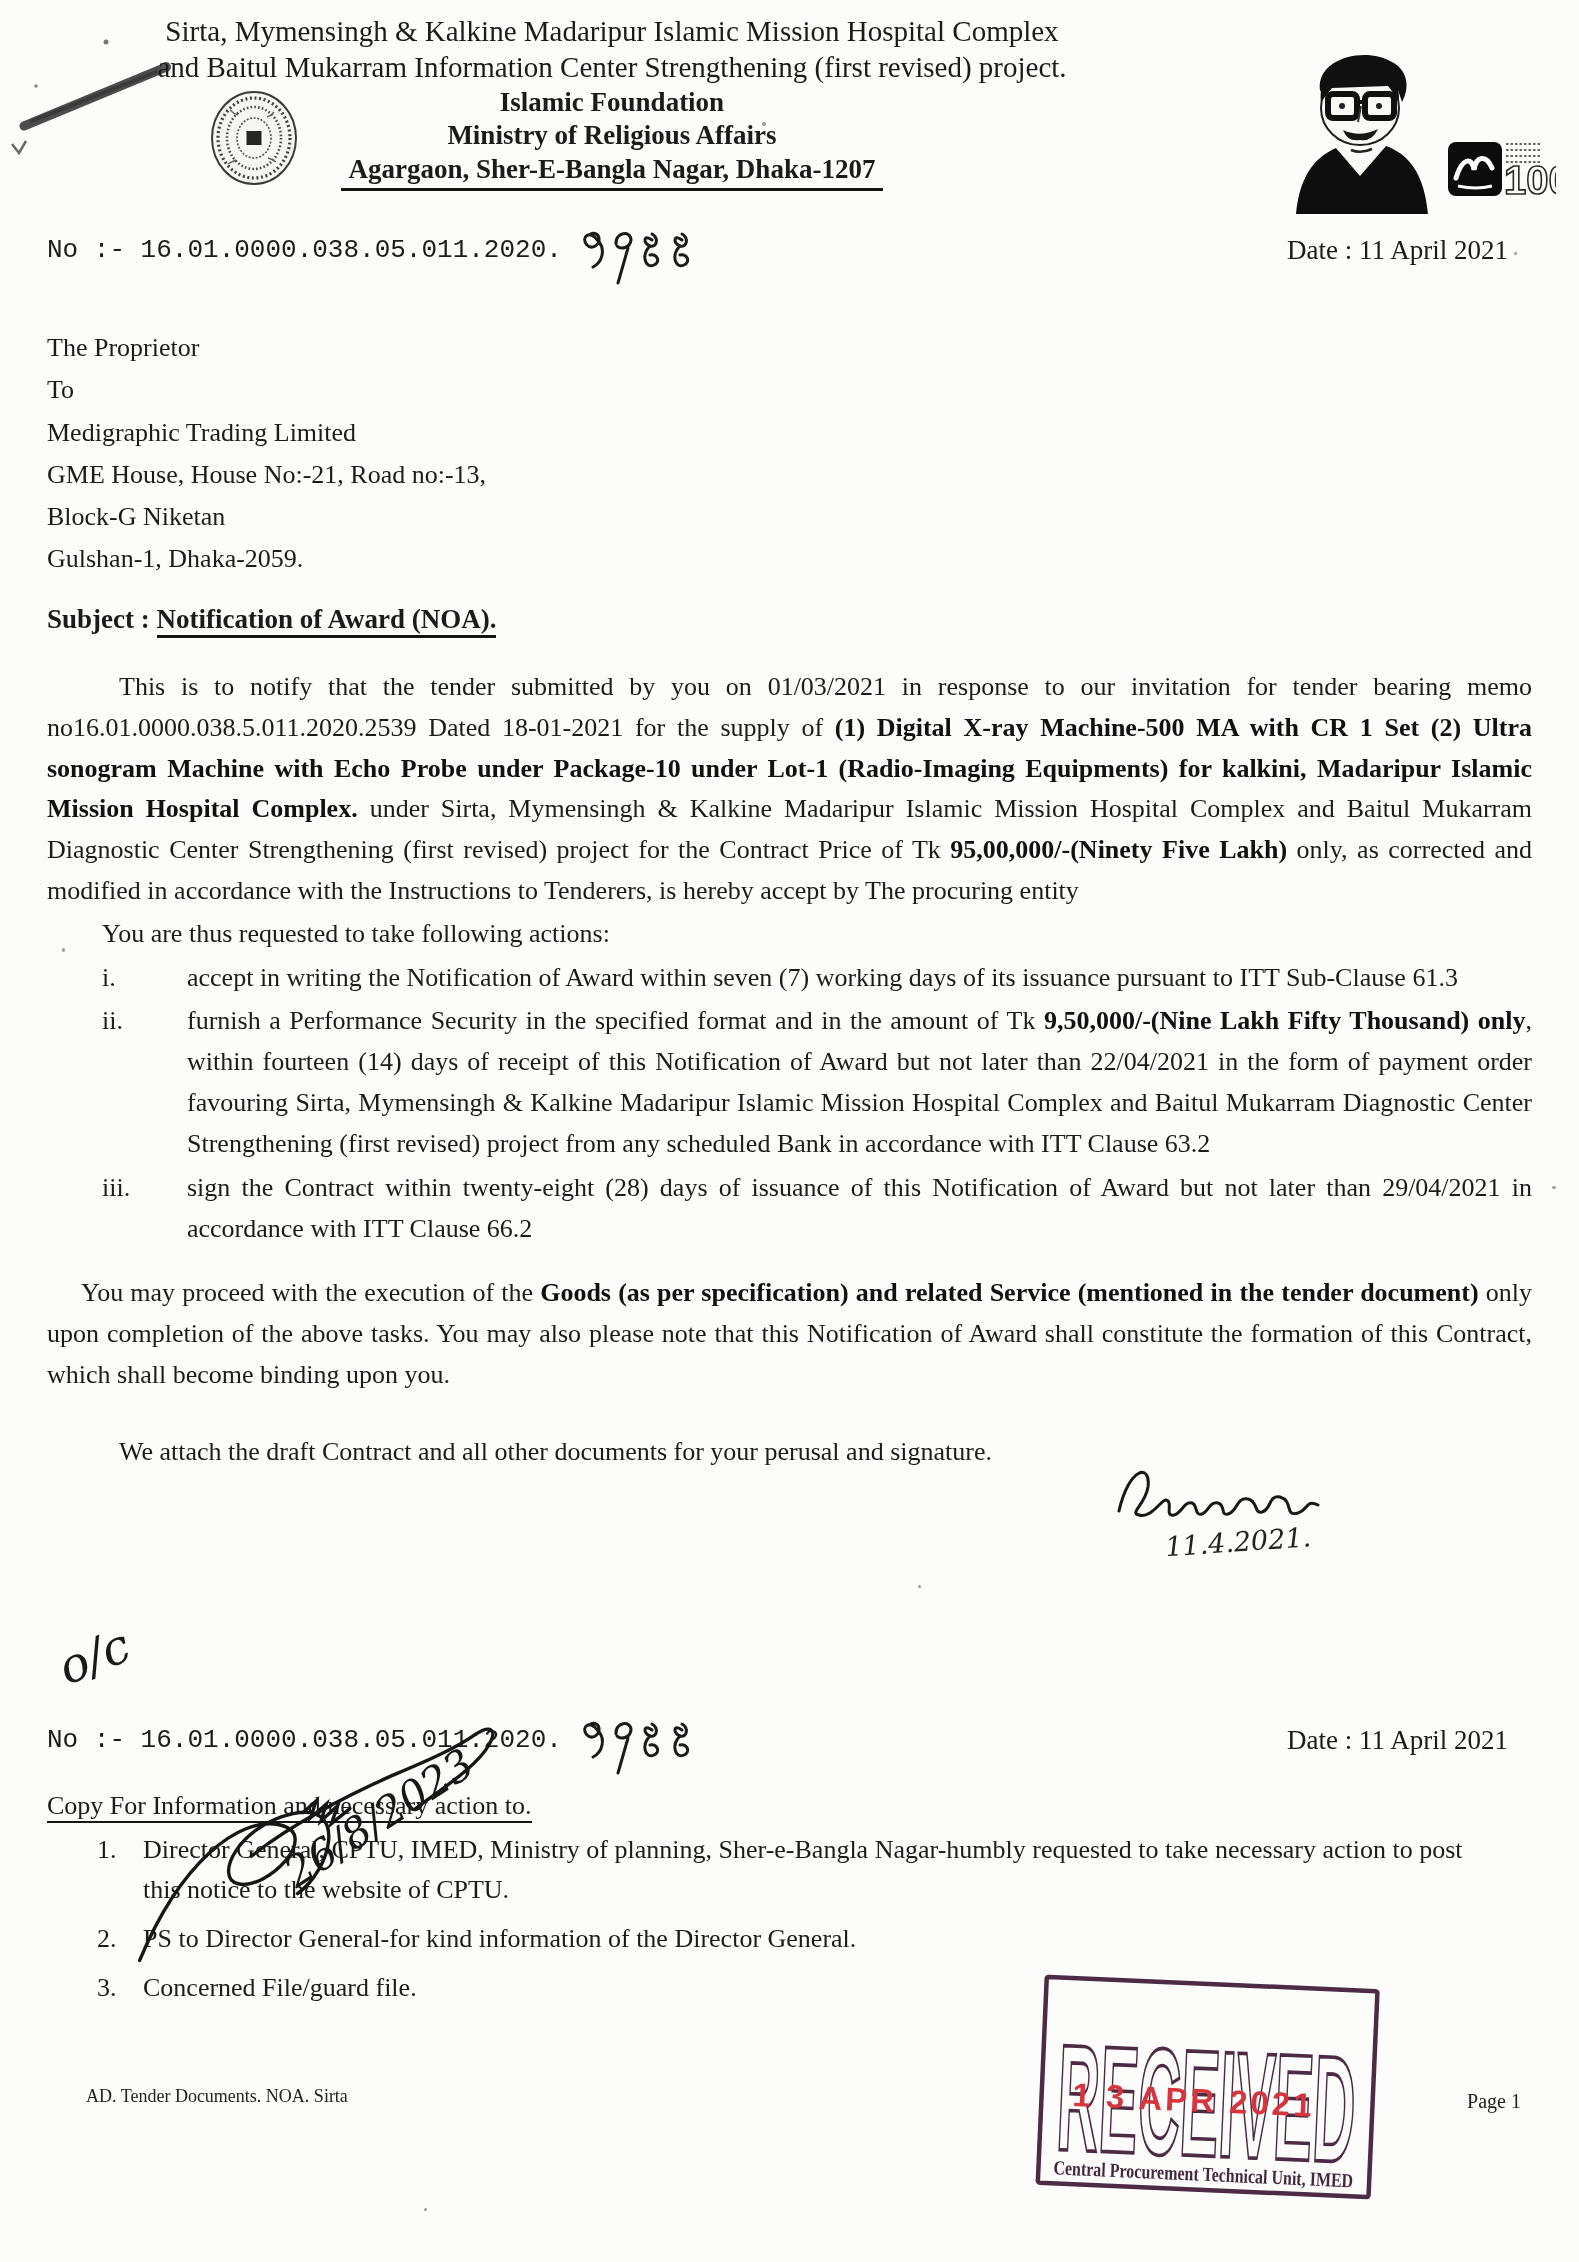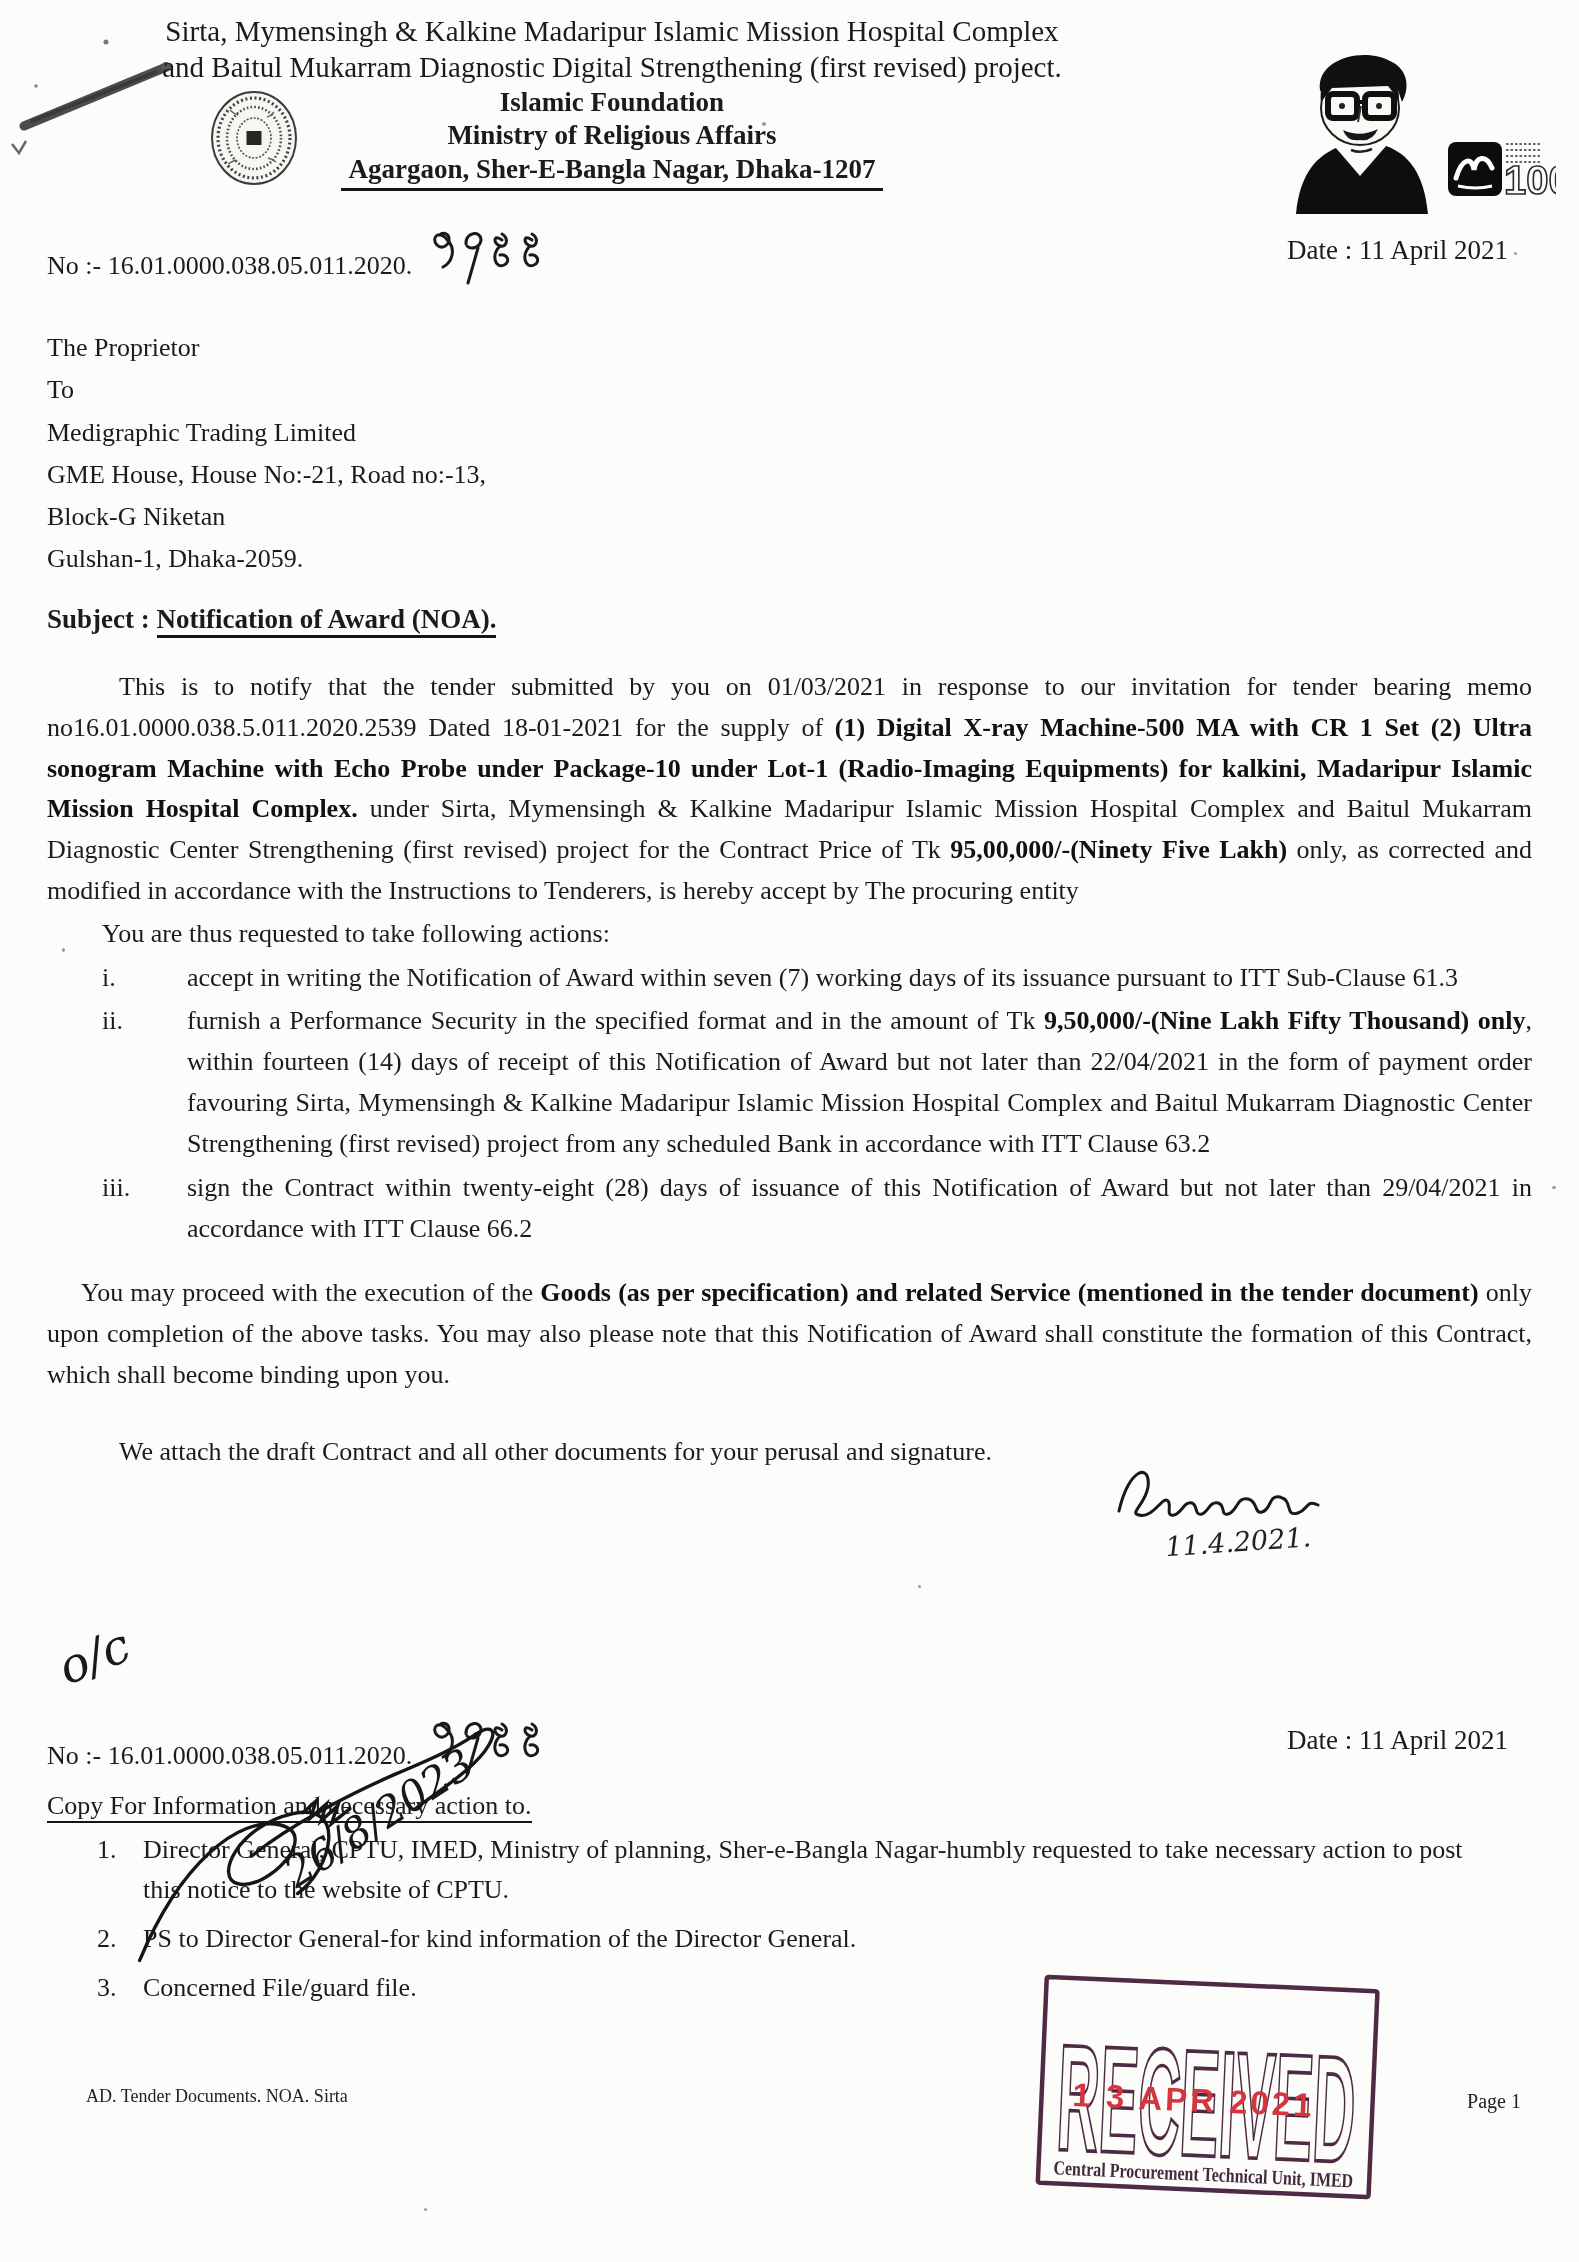--- a/index.html
+++ b/index.html
@@ -7,21 +7,21 @@
         font-family:"Liberation Serif",serif;color:#1b1b1b;}
   .flow{position:absolute;left:0;top:0;right:0;padding:14px 47px 0 47px;box-sizing:border-box;}
   .b{font-weight:bold;color:#111;}
   
   .hdr{width:1130px;text-align:center;line-height:1.24;}
   .hdr .l12{font-size:29px;font-weight:normal;}
   .hdr .l345{font-size:27px;font-weight:bold;}
   .hdr .ul{display:inline-block;border-bottom:3px solid #151515;padding:0 8px 2px 8px;}
   
   .memo-row{display:flex;justify-content:space-between;align-items:flex-start;font-size:26px;margin-top:44px;}
-  .memo-left{display:flex;align-items:center;}
+  .memo-left{display:flex;align-items:flex-start;font-family:Liberation Mono, monospace;}
   .hand-no{display:inline-block;margin-left:16px;transform:translateY(-10px);}
   .memo-date{font-size:27px;margin-right:24px;white-space:nowrap;}
   
   .recip{margin-top:30px;font-size:26px;line-height:1.62;}
   
   .subj{margin-top:24px;font-size:27px;font-weight:bold;}
   .subj .ul{border-bottom:3px solid #151515;padding-bottom:1px;}
   
   .para{font-size:26px;line-height:1.57;text-align:justify;margin:0;}
   .p1{margin-top:32px;text-indent:72px;}
@@ -104,21 +104,21 @@
       <path d="M170,140 q18,4 34,0" stroke="#fff" stroke-width="3" fill="none"></path>
       <path d="M218,98 h36 M218,104 h36 M218,110 h36 M218,116 h36" stroke="#666" stroke-width="2" stroke-dasharray="2.5,2"></path>
       <text x="216" y="148" font-family="Liberation Sans, sans-serif" font-size="40" font-weight="bold" fill="none" stroke="#2a2a2a" stroke-width="1.6">100</text>
     </g>
   </svg>
 
   <div class="flow">
 
     <div class="hdr">
       <div class="l12">Sirta, Mymensingh &amp; Kalkine Madaripur Islamic Mission Hospital Complex</div>
-      <div class="l12">and Baitul Mukarram Diagnostic Digital Strengthening (first revised) project.</div>
+      <div class="l12">and Baitul Mukarram Information Center Strengthening (first revised) project.</div>
       <div class="l345">Islamic Foundation</div>
       <div class="l345">Ministry of Religious Affairs</div>
       <div class="l345"><span class="ul">Agargaon, Sher-E-Bangla Nagar, Dhaka-1207</span></div>
     </div>
 
     <div class="memo-row">
       <span class="memo-left">
         <span>No :- 16.01.0000.038.05.011.2020.</span>
         <svg class="hand-no" width="126" height="62" viewBox="0 0 126 62" title="৩৭৮৮">
           <g fill="none" stroke="#1a1a1a" stroke-width="3" stroke-linecap="round">

